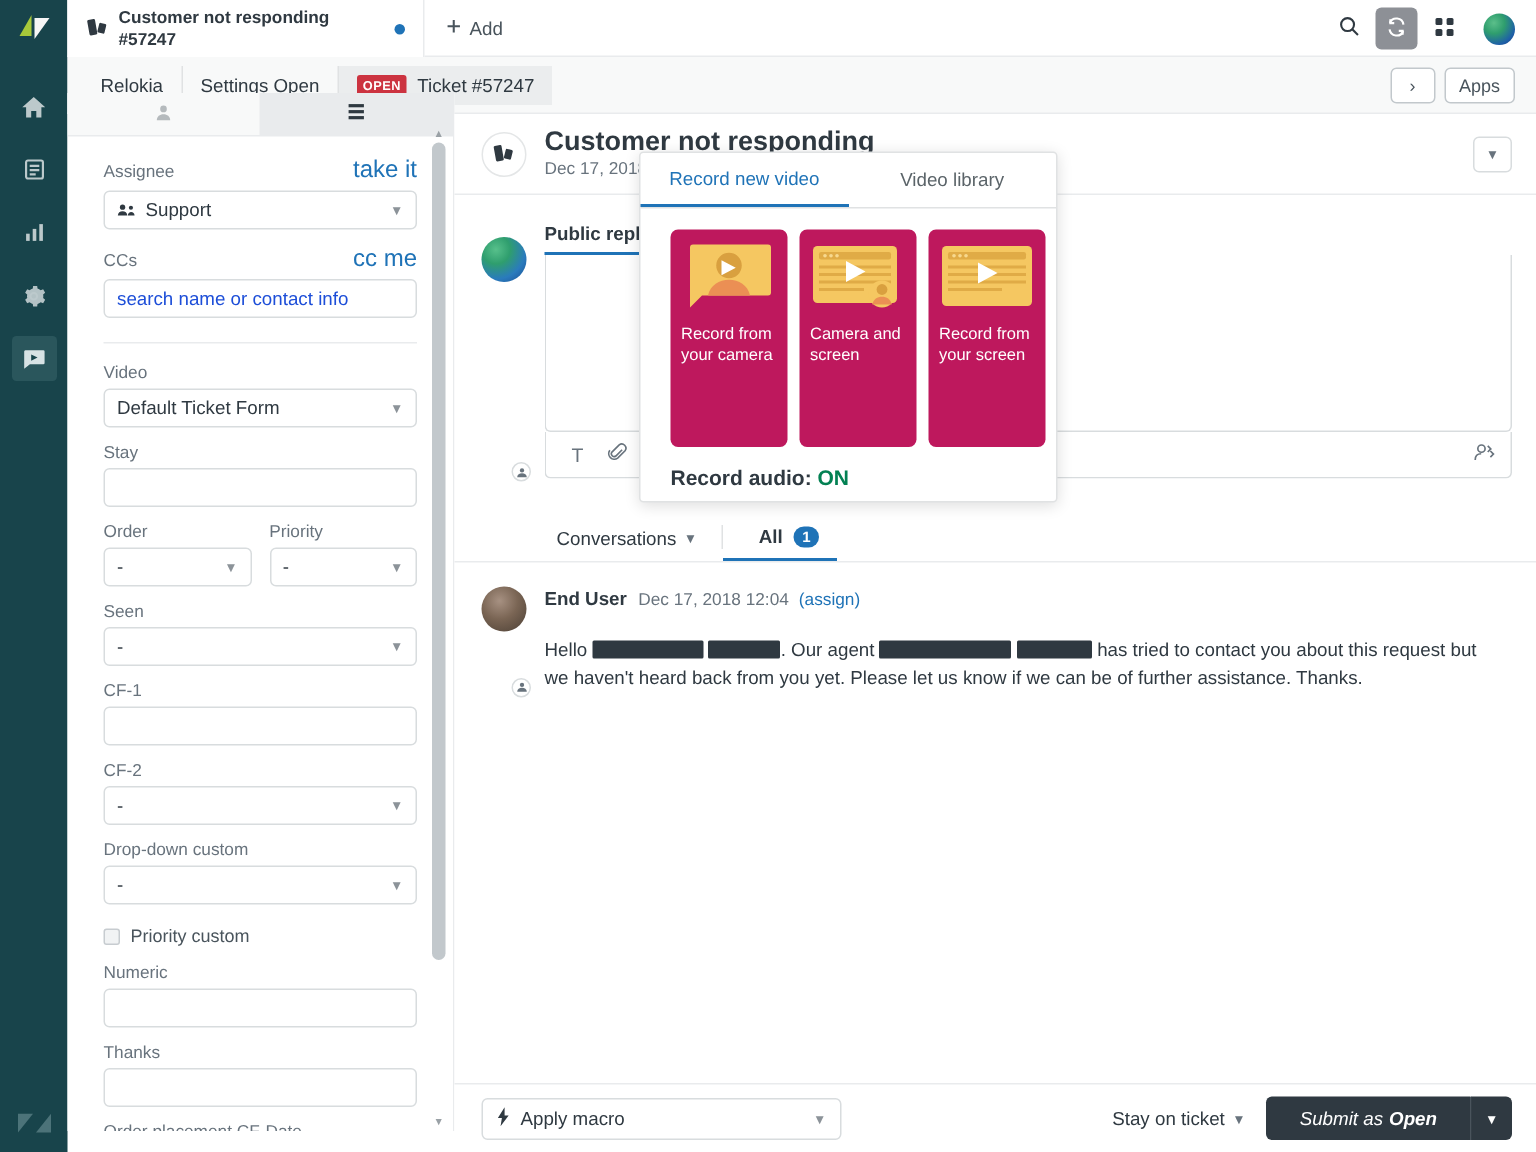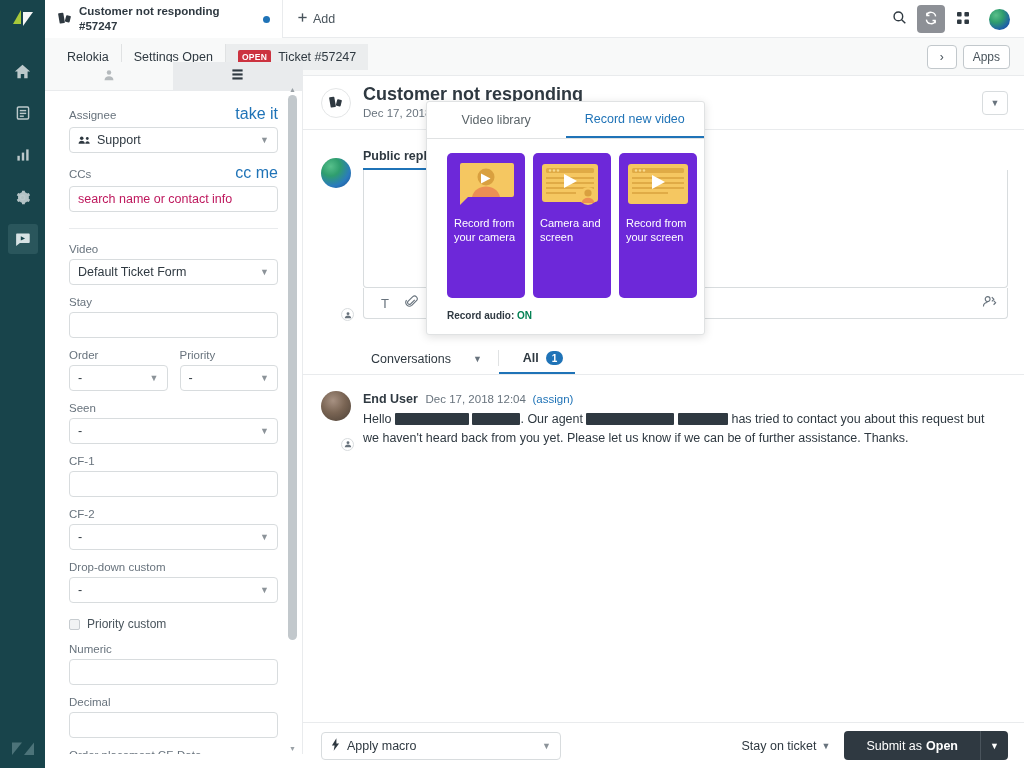--- a/index.html
+++ b/index.html
@@ -108,21 +108,21 @@
   .panel-body { padding: 14px 24px 0 24px; height: 663px; }
   .fld { margin-bottom: 11px; }
   .fld-head { display: flex; align-items: baseline; margin-bottom: 4px; }
   .fld-label { font-size: 11.5px; color: #68737d; }
   .fld-link { margin-left: auto; font-size: 16px; color: #1f73b7; cursor: pointer; }
   .ctl {
     height: 26px; border: 1px solid #d8dcde; border-radius: 4px; background: #fff;
     display: flex; align-items: center; padding: 0 8px; font-size: 12.5px; color: #2f3941;
     cursor: pointer;
   }
-  .ctl.ph { color: #be185d; }
+  .ctl.ph { color: #1d4ed8; }
   .ctl .caret { margin-left: auto; color: #8c9399; font-size: 9px; }
   .ctl .grp-ico { margin-right: 6px; display: flex; }
   .divider { height: 1px; background: #e9ebed; margin: 16px 0 14px; }
   .two-col { display: flex; gap: 12px; }
   .two-col .fld { flex: 1; margin-bottom: 11px; }
   .chk-row { display: flex; align-items: center; gap: 7px; margin: 14px 0 12px; cursor: pointer; }
   .chk-box { width: 11px; height: 11px; border: 1px solid #c7ccd0; background: #f1f3f4; border-radius: 2px; }
   .chk-lbl { font-size: 12px; color: #49545c; }
   .panel-scroll {
     position: absolute; right: 5px; top: 33px; width: 9px; height: 545px;
@@ -182,21 +182,21 @@
     border-radius: 3px; color: #68737d; cursor: pointer;
   }
   .eb-btn.active { background: #e9ebed; color: #2f3941; }
   .eb-right { margin-left: auto; display: flex; align-items: center; color: #68737d; cursor: pointer; }
 
   .convbar {
     margin: 22px 0 0 0; height: 34px; border-bottom: 1px solid #e9ebed;
     display: flex; align-items: flex-end; padding: 0 18px; gap: 0;
   }
   .conv-sel {
-    font-size: 12.5px; color: #2f3941; display: flex; align-items: center; gap: 22px;
+    font-size: 12.5px; color: #2f3941; display: flex; align-items: center; gap: 5px;
     padding: 0 16px 8px 50px; cursor: pointer; justify-content: space-between;
   }
   .conv-div { width: 1px; height: 16px; background: #e0e2e3; margin-bottom: 8px; }
   .conv-all {
     display: flex; align-items: center; gap: 7px; padding: 0 12px 7px 24px;
     border-bottom: 2px solid #1f73b7; cursor: pointer;
   }
   .conv-all-txt { font-size: 12.5px; font-weight: bold; color: #2f3941; }
   .conv-count {
     background: #1f73b7; color: #fff; font-size: 10px; font-weight: bold;
@@ -209,21 +209,21 @@
   .msg-avatar {
     width: 30px; height: 30px; border-radius: 50%;
     background: radial-gradient(circle at 40% 32%, #a79182 0%, #7a6554 45%, #4b3f35 100%);
     overflow: hidden;
   }
   .msg-badge {
     position: absolute; right: -3px; bottom: -2px; width: 13px; height: 13px; border-radius: 50%;
     background: #fff; border: 1px solid #d8dcde; display: flex; align-items: center; justify-content: center;
   }
   .msg-body { margin-left: 12px; flex: 1; }
-  .msg-meta { line-height: 1.3; margin-bottom: 2px; }
+  .msg-meta { line-height: 1.3; margin-bottom: 16px; }
   .msg-author { font-size: 12.5px; font-weight: bold; color: #2f3941; }
   .msg-date { font-size: 11.5px; color: #68737d; margin-left: 4px; }
   .msg-assign { font-size: 11.5px; color: #1f73b7; margin-left: 3px; cursor: pointer; }
   .msg-text { font-size: 12.5px; color: #2f3941; line-height: 1.55; max-width: 625px; }
   .redact { display: inline-block; background: #2f3941; border-radius: 1px; vertical-align: -2px; height: 12px; }
 
   
   .footer {
     position: absolute; left: 303px; bottom: 0; width: 721px; height: 46px;
     background: #fff; border-top: 1px solid #e9ebed;
@@ -237,20 +237,21 @@
   .macro .caret { margin-left: auto; color: #8c9399; font-size: 9px; }
   .foot-right { margin-left: auto; display: flex; align-items: center; gap: 14px; }
   .stay {
     font-size: 12.5px; color: #2f3941; display: flex; align-items: center; gap: 5px; cursor: pointer;
   }
   .submit-grp { display: flex; }
   .submit-btn {
     background: #2f3941; color: #fff; height: 29px; border-radius: 4px 0 0 4px;
     display: flex; align-items: center; padding: 0 22px; font-size: 12.5px; cursor: pointer;
     gap: 4px;
+    font-style: italic;
   }
   .submit-btn b { font-weight: bold; }
   .submit-caret {
     background: #2f3941; color: #fff; height: 29px; width: 28px; border-radius: 0 4px 4px 0;
     border-left: 1px solid #4a545c; display: flex; align-items: center; justify-content: center;
     font-size: 9px; cursor: pointer;
   }
 
   
   .vmodal {
@@ -259,31 +260,31 @@
     box-shadow: 0 2px 10px rgba(0,0,0,.13); z-index: 50;
   }
   .vm-tabs { display: flex; height: 37px; border-bottom: 1px solid #e0e2e3; }
   .vm-tab {
     flex: 1; display: flex; align-items: center; justify-content: center;
     font-size: 12.5px; color: #5b6469; cursor: pointer;
   }
   .vm-tab.active { color: #1f73b7; border-bottom: 2px solid #1f73b7; }
   .vm-cards { display: flex; gap: 8px; padding: 14px 20px 0 20px; }
   .vcard {
-    width: 78px; height: 145px; background: #6d28d9; border-radius: 5px;
+    width: 78px; height: 145px; background: #be185d; border-radius: 5px;
     padding: 8px 7px 0 7px; cursor: pointer;
   }
   .vthumb {
     width: 64px; height: 48px; position: relative; margin: 0 auto;
   }
   .vcard-label {
     color: #fff; font-size: 11px; line-height: 1.25; margin-top: 8px;
   }
   .vm-audio {
-    padding: 12px 16px 0 20px; font-size: 10px; font-weight: bold; color: #2f3941;
+    padding: 12px 16px 0 20px; font-size: 14px; font-weight: bold; color: #2f3941;
   }
   .vm-audio .on { color: #038153; font-weight: bold; }
 </style>
 </head>
 <body>
 
 <div id="root">
 
   <div class="navrail">
     <div class="logo-top">
@@ -566,21 +567,21 @@
         <div class="fld-head">
           <span class="fld-label">Numeric</span>
         </div>
         <div class="ctl">
           <span></span>
         </div>
       </div>
 
       <div class="fld">
         <div class="fld-head">
-          <span class="fld-label">Decimal</span>
+          <span class="fld-label">Thanks</span>
         </div>
         <div class="ctl">
           <span></span>
         </div>
       </div>
 
       <div class="fld">
         <div class="fld-head">
           <span class="fld-label">Order placement CF-Date</span>
         </div>
@@ -722,22 +723,22 @@
         </div>
         <div class="submit-caret">
           <span>▼</span>
         </div>
       </div>
     </div>
   </div>
 
   <div class="vmodal">
     <div class="vm-tabs">
+      <div class="vm-tab active">Record new video</div>
       <div class="vm-tab">Video library</div>
-      <div class="vm-tab active">Record new video</div>
     </div>
 
     <div class="vm-cards">
 
       <div class="vcard">
         <div class="vthumb">
           <svg width="64" height="48" viewBox="0 0 64 48">
             <path d="M2 2h56a2 2 0 012 2v30a2 2 0 01-2 2H14l-8 8V4a2 2 0 012-2z" fill="#f5c761"></path>
             <circle cx="32" cy="16" r="8.5" fill="#d9a03f"></circle>
             <path d="M18 36c1.5-7 7.5-10.5 14-10.5S44.5 29 46 36z" fill="#eb8f54"></path>

